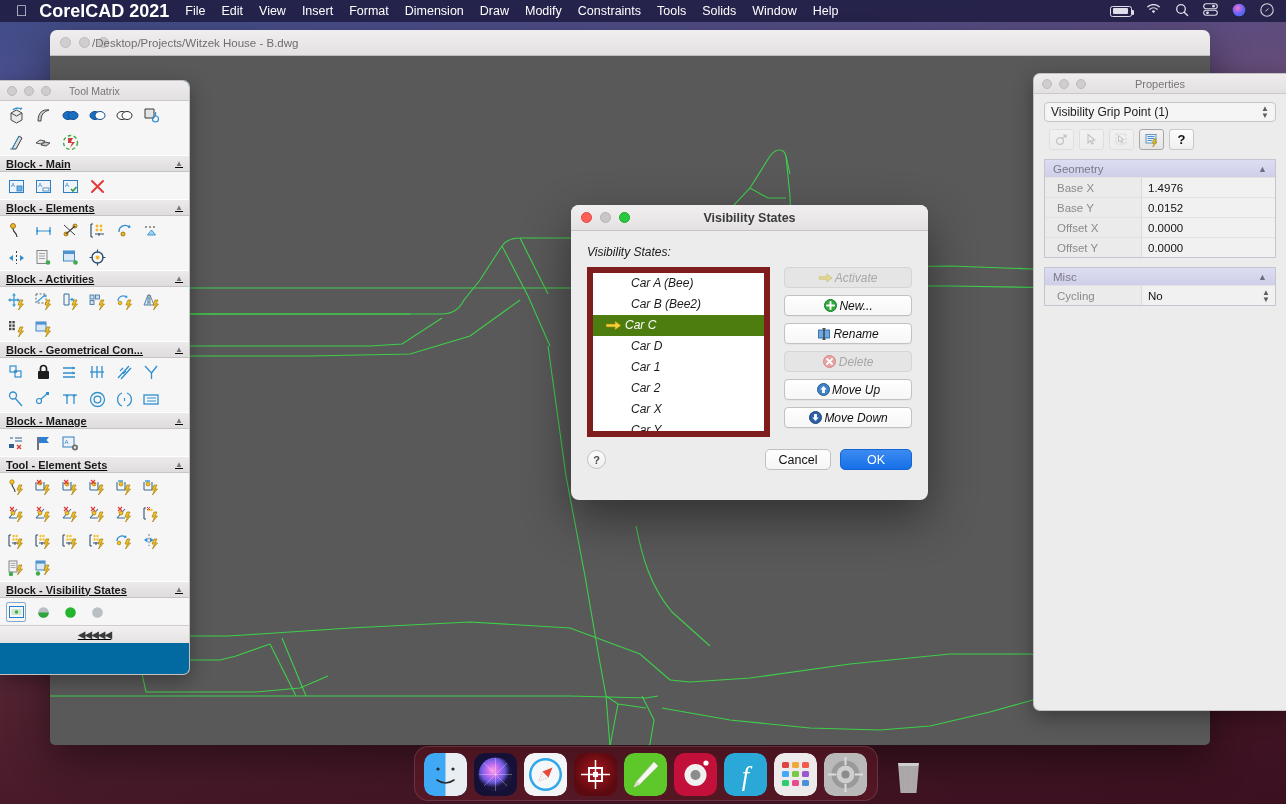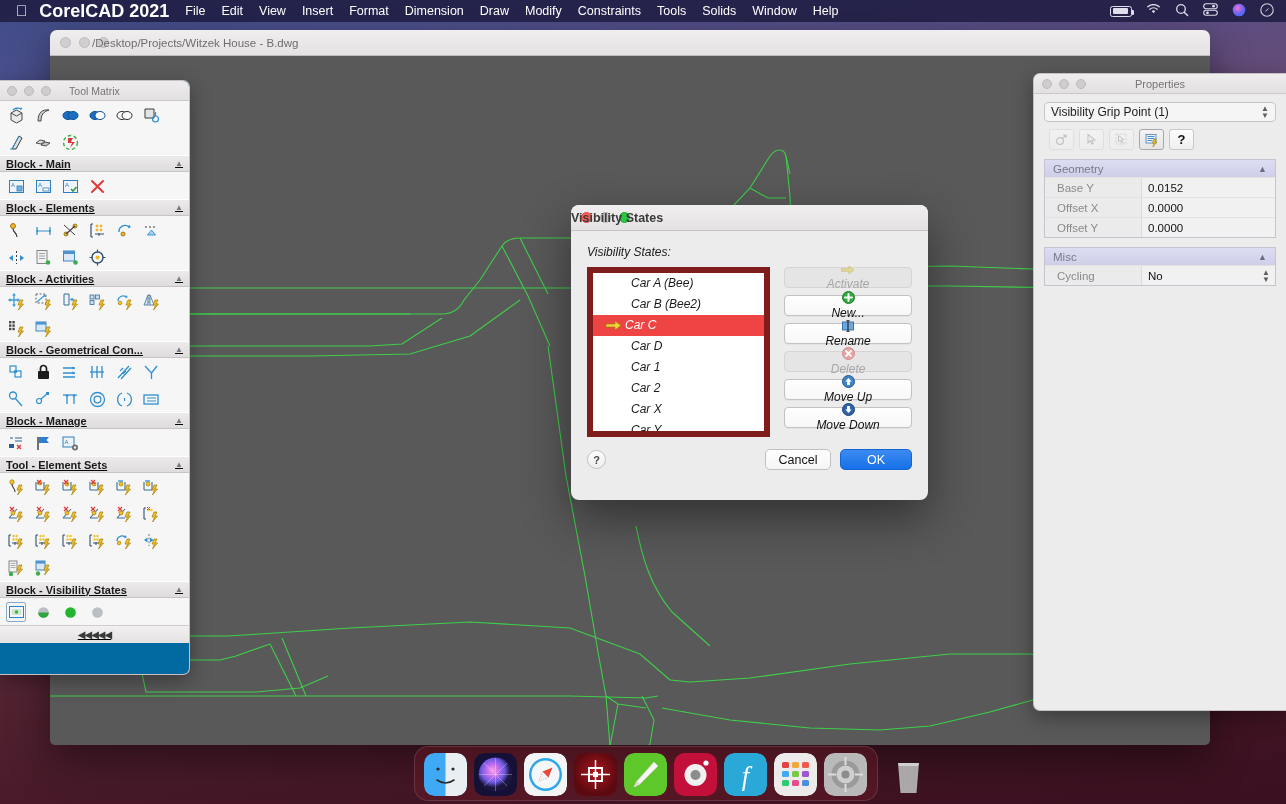--- a/index.html
+++ b/index.html
@@ -127,37 +127,37 @@
     background:#ececec; border-radius:8px; box-shadow:0 18px 48px rgba(0,0,0,.45); z-index:800; overflow:hidden;
   }
   #vs-titlebar {
     height:26px; background:linear-gradient(#f0eeee,#e4e2e2); border-bottom:1px solid #c6c4c4;
     position:relative; display:flex; align-items:center;
   }
   #vs-titlebar .tl-dots { gap:8px; padding-left:10px; }
   .tl-dot.red { background:#ff5f57; border-color:#e0443e; }
   .tl-dot.gray { background:#c8c6c6; border-color:#b4b2b2; }
   .tl-dot.green { background:#28c840; border-color:#1aab29; }
-  #vs-title { position:absolute; left:0; right:0; font-size:12.5px; font-weight:bold; color:#3b3b3b; }
+  #vs-title { position:absolute; left:0; right:0; text-align:center; font-size:12.5px; font-weight:bold; color:#3b3b3b; }
   #vs-body { padding:14px 16px 0 16px;font-style:italic; }
   #vs-caption { font-size:12px; color:#1b1b1b; margin-bottom:8px; }
   #vs-content { display:flex; gap:14px; }
   #vs-list {
     width:190px; height:170px; background:#fff; border:6px solid #7f1d1d;
     overflow:hidden;
   }
   .vs-item { height:21px; line-height:21px; font-size:12px; color:#1b1b1b; padding-left:38px; position:relative; }
-  .vs-item.selected { background:#ef4444; color:#fff;padding-left:32px; }
+  .vs-item.selected { background:#4d7c0f; color:#fff;padding-left:32px; }
   .vs-item .arrowmark { position:absolute; left:13px; top:5px; width:16px; height:11px; }
   #vs-buttons { display:flex; flex-direction:column; gap:7px; width:133px; }
   .vs-btn {
     height:21px; border:1px solid #c3c1c1; border-radius:4px;
     background:linear-gradient(#ffffff,#f7f6f6);
     display:flex; align-items:center; justify-content:center; gap:2px;
-    font-size:12px; color:#111; box-shadow:0 .5px .5px rgba(0,0,0,.07);flex-direction:column;
+    font-size:12px; color:#111; box-shadow:0 .5px .5px rgba(0,0,0,.07);
   }
   .vs-btn.disabled { background:#e6e5e5; border-color:#d6d4d4; color:#a8a6a6; box-shadow:none; }
   .vs-btn .bi { width:14px; height:14px; display:flex; align-items:center; justify-content:center; }
   #vs-footer { display:flex; align-items:center; padding:12px 16px 0 16px; }
   #vs-help {
     width:19px; height:19px; border-radius:50%; border:1px solid #c4c2c2;
     background:linear-gradient(#fdfdfd,#f0efef); font-size:11px; color:#4b4b4b;
     display:flex; align-items:center; justify-content:center; font-weight:bold;
   }
   #vs-footer .spacer { flex:1; }
@@ -925,20 +925,24 @@
       </div>
     <div class="prop-btn help">?</div>
   </div>
 
   <div class="prop-section">
     <div class="prop-section-head">
       <span>Geometry</span>
       <span class="chev">▲</span>
     </div>
     <div class="prop-row">
+      <div class="prop-label">Base X</div>
+      <div class="prop-value">1.4976</div>
+    </div>
+    <div class="prop-row">
       <div class="prop-label">Base Y</div>
       <div class="prop-value">0.0152</div>
     </div>
     <div class="prop-row">
       <div class="prop-label">Offset X</div>
       <div class="prop-value">0.0000</div>
     </div>
     <div class="prop-row">
       <div class="prop-label">Offset Y</div>
       <div class="prop-value">0.0000</div>

